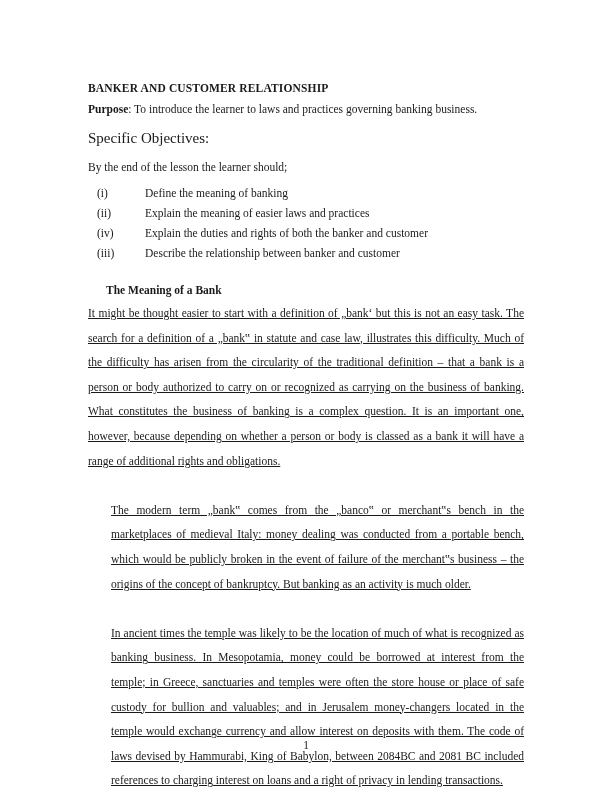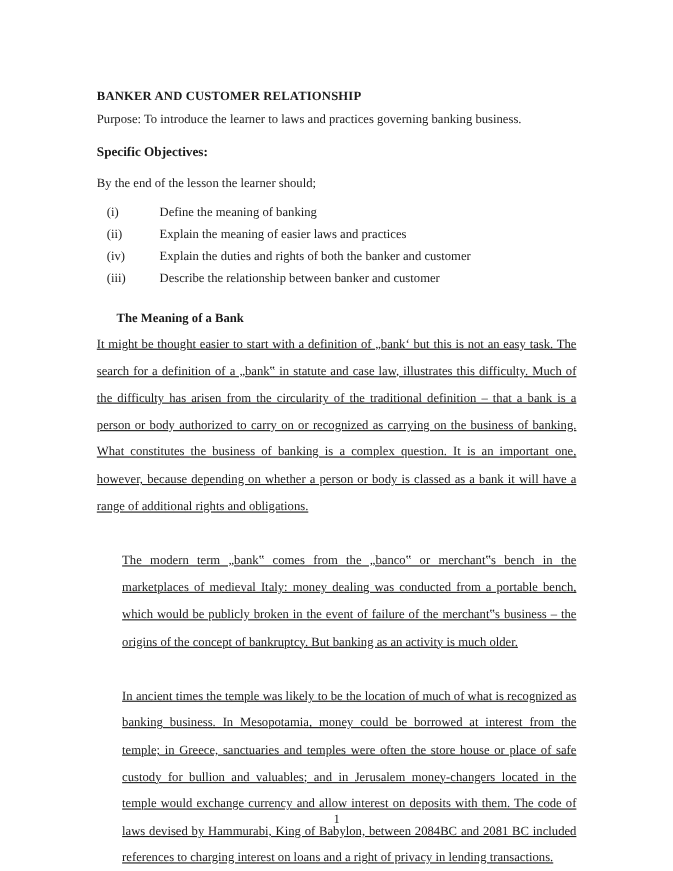--- a/index.html
+++ b/index.html
@@ -36,25 +36,25 @@
     letter-spacing: 0.15px;
     line-height: 20px;
     margin: 0 0 1px 0;
   }
   .purpose-line {
     font-size: 11.5px;
     line-height: 20px;
     margin: 0 0 9px 0;
   }
   .purpose-line .lbl {
-    font-weight: normal;
+    font-weight: bold;
   }
   .section-label {
-    font-size: 12px;
-    font-weight: bold;
+    font-size: 15px;
+    font-weight: normal;
     line-height: 20px;
     margin: 0 0 9px 0;
   }
   .lead-in {
     font-size: 11.5px;
     line-height: 20px;
     margin: 0 0 6px 0;
   }
 
   

